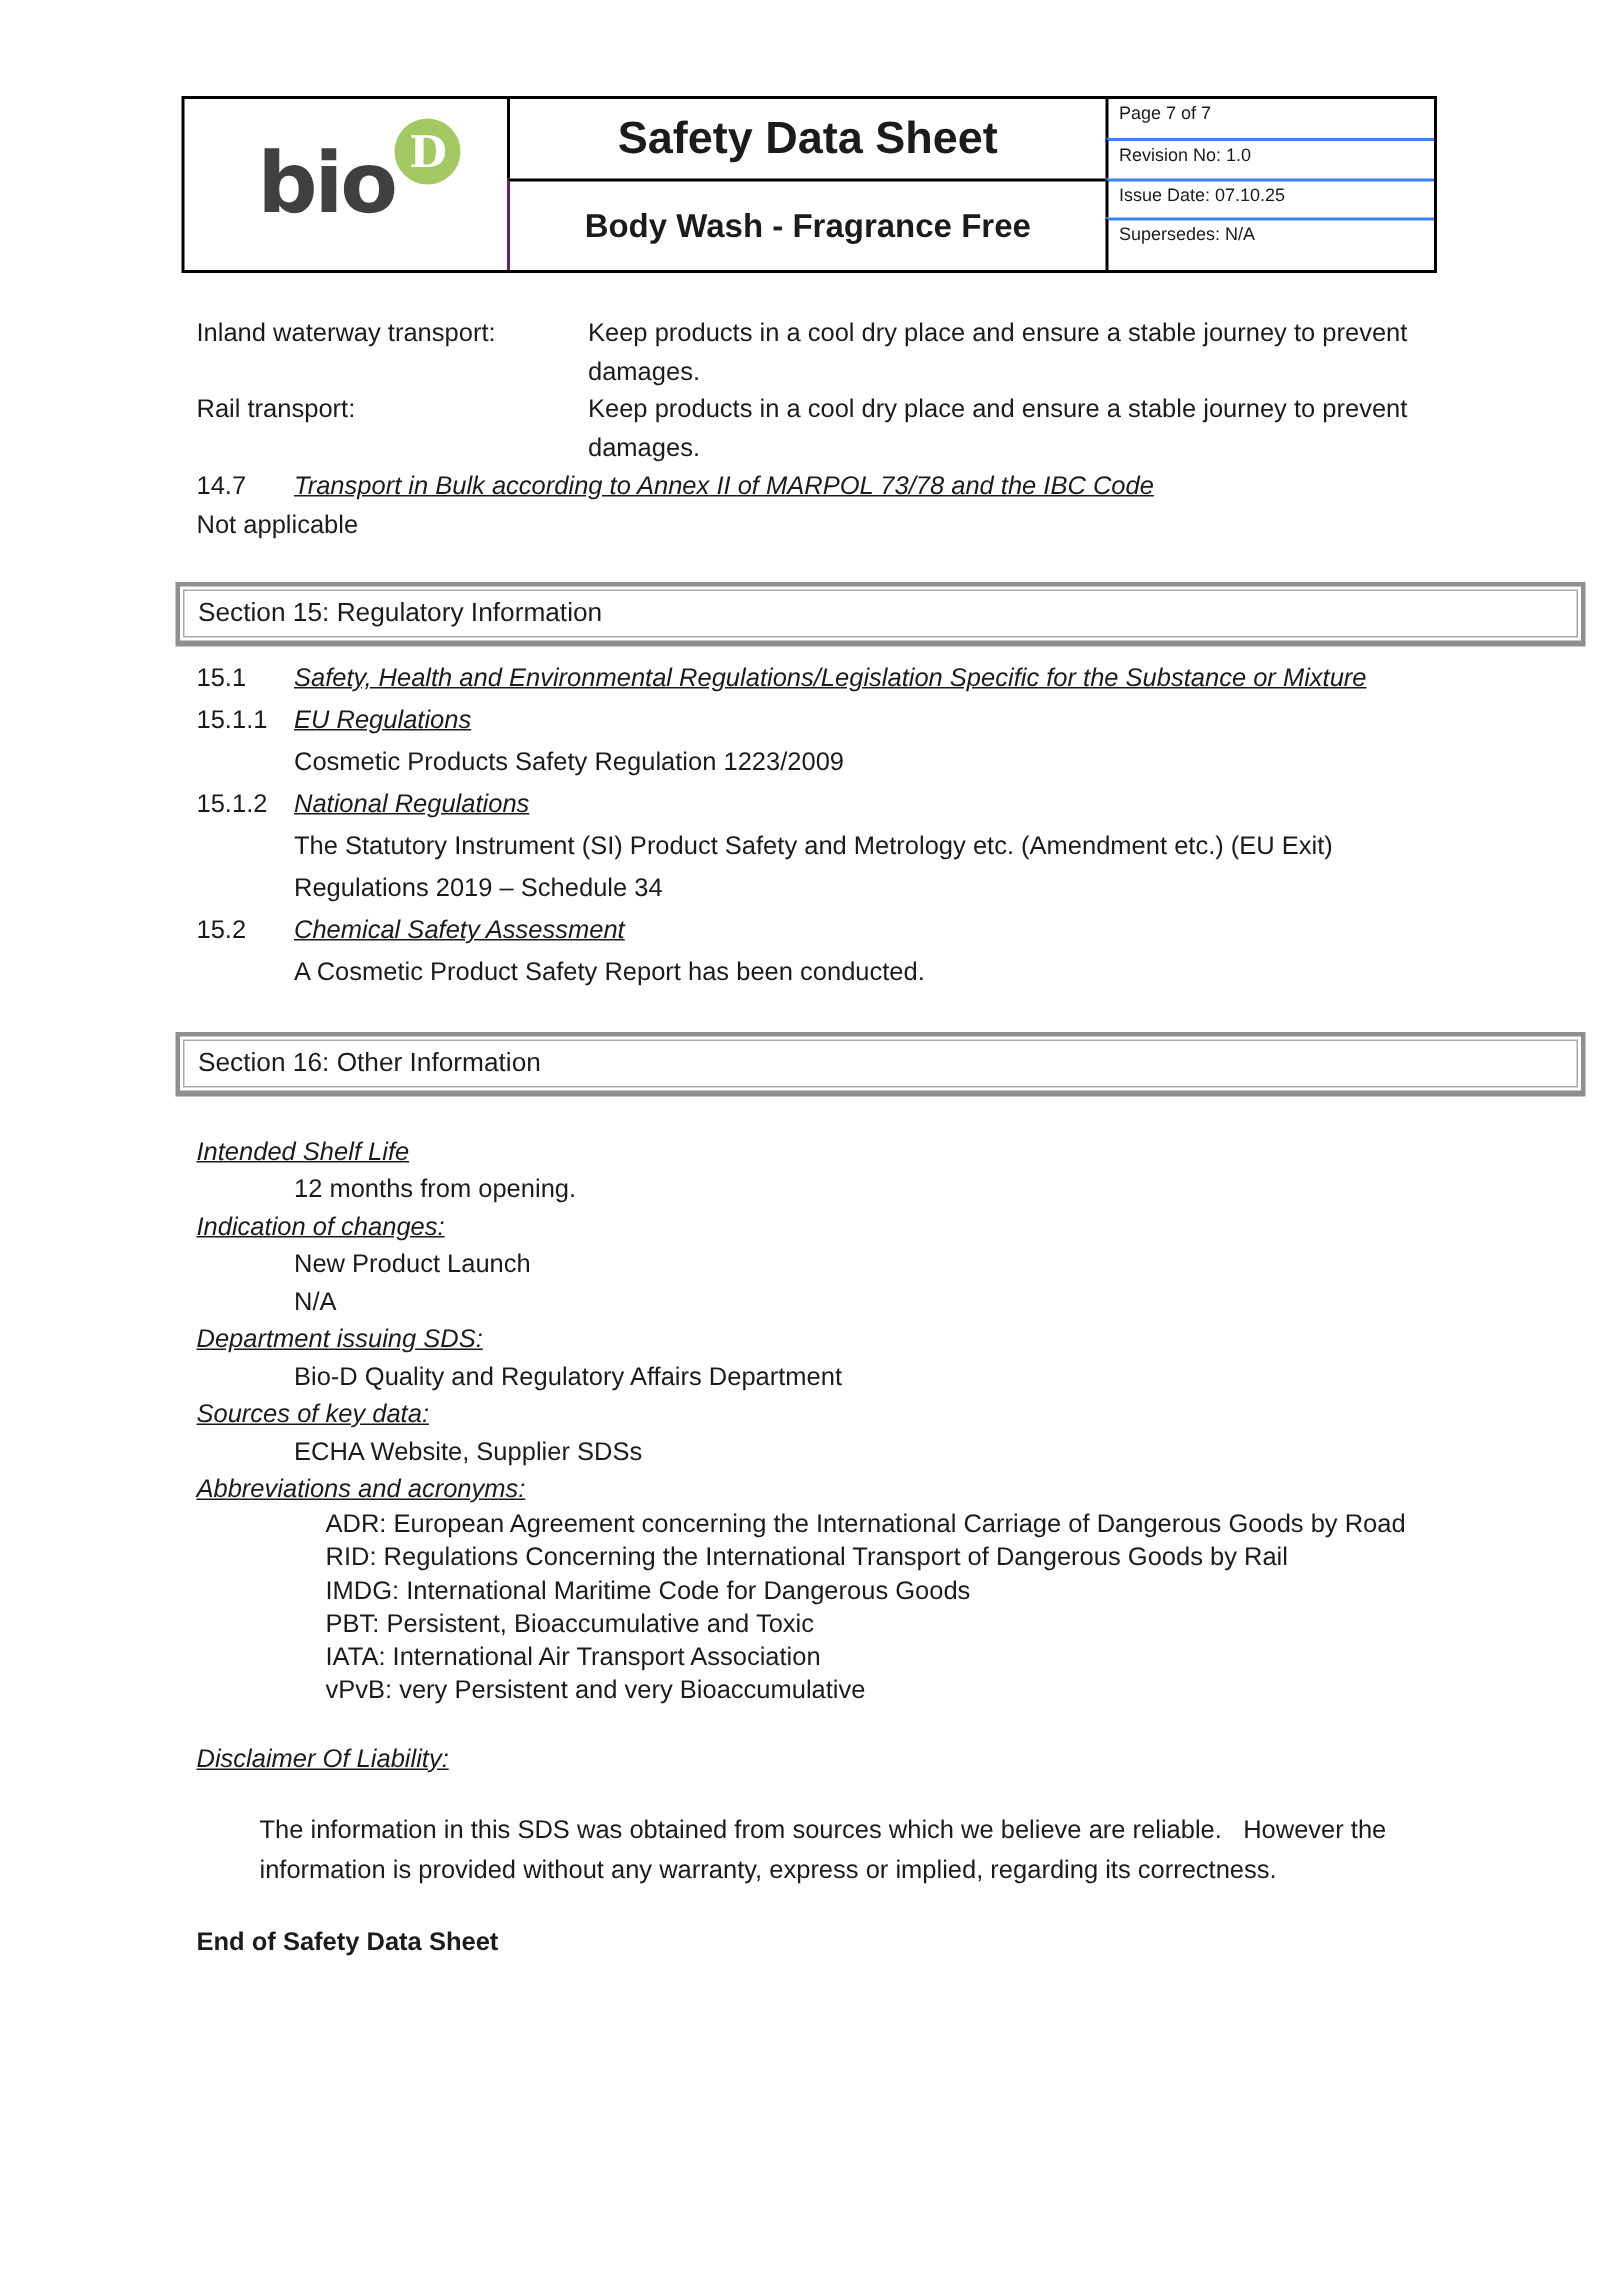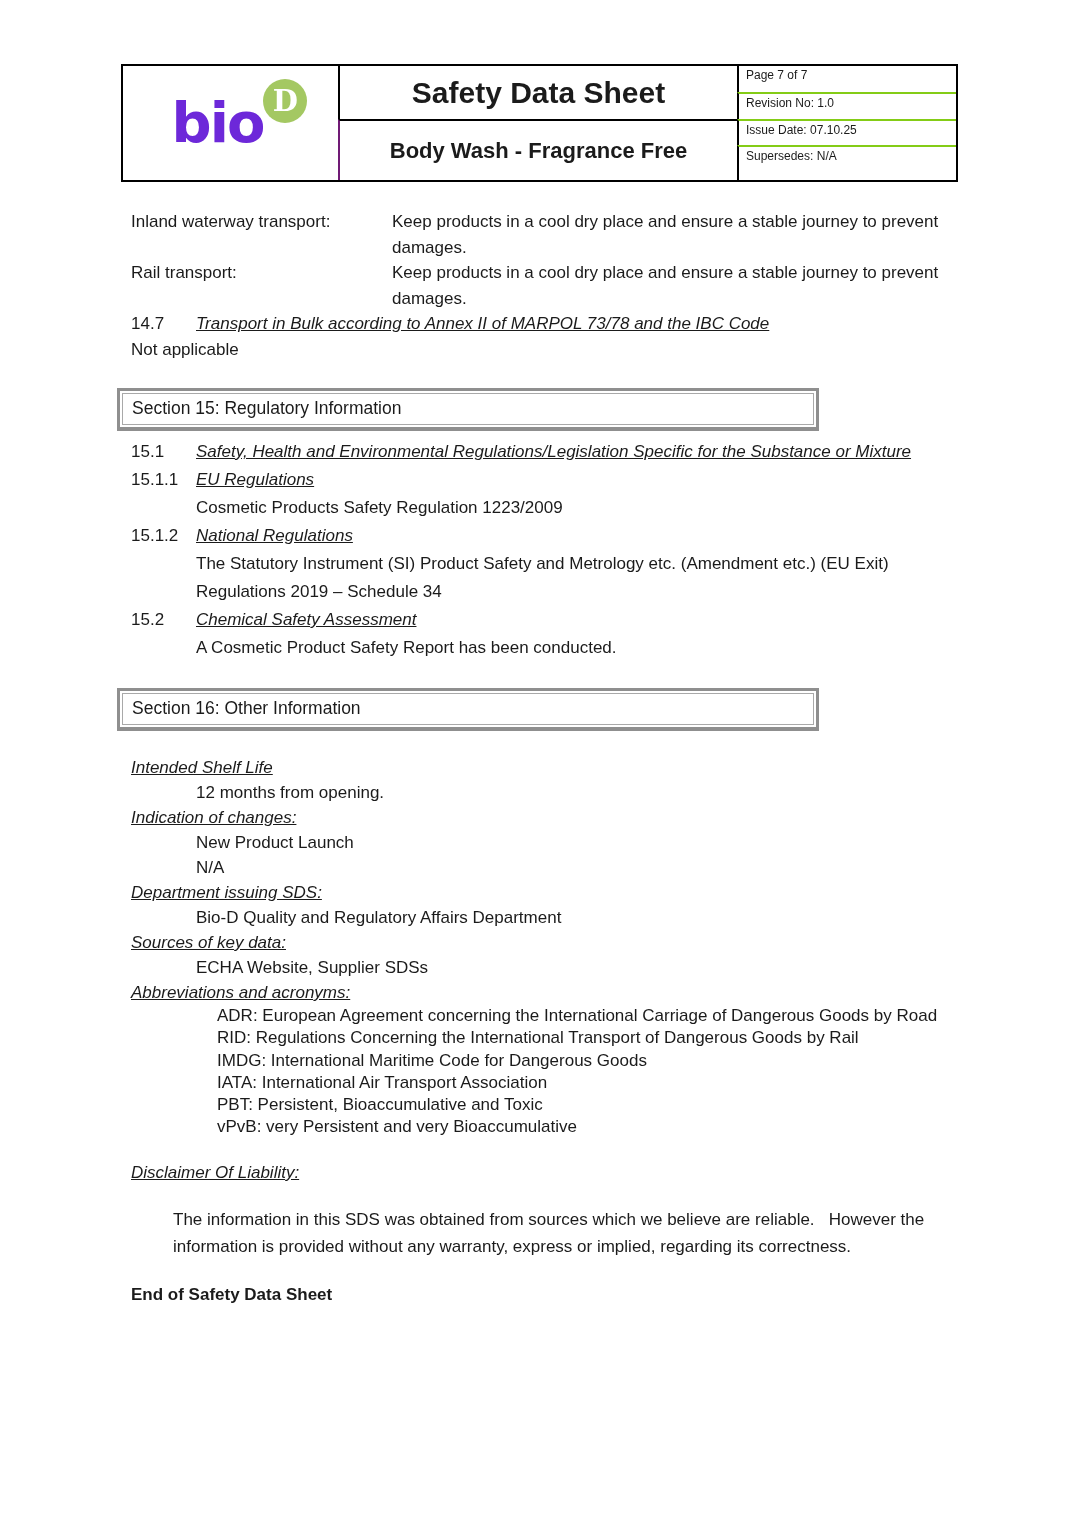--- a/index.html
+++ b/index.html
@@ -19,21 +19,21 @@
     display:grid;
     grid-template-columns:215px 399px 1fr;
     grid-template-rows:26px 27px 26px 1fr;
     border:2px solid #000;
     background:#fff;
   }
   .cell-logo { grid-column:1; grid-row:1/5; display:flex; align-items:center; justify-content:center; }
   .logo { position:relative; padding-right:26px; }
   .logo-word {
     font-family:"DejaVu Sans", sans-serif;
-    font-weight:bold; font-size:56px; letter-spacing:-2px; color:#6d28d9; line-height:1;
+    font-weight:bold; font-size:56px; letter-spacing:-2px; color:#404040; line-height:1;
   }
   .logo-badge {
     position:absolute; top:-16px; right:-18px;
     width:44px; height:44px; border-radius:50%;
     background:var(--logo-green,#a4c862); color:#fff;
     font-family:"DejaVu Serif", serif; font-weight:bold; font-size:29px;
     display:flex; align-items:center; justify-content:center;
   }
   .cell-title {
     grid-column:2; grid-row:1/3; border-left:2px solid #000;
@@ -42,35 +42,35 @@
   }
   .cell-subtitle {
     grid-column:2; grid-row:3/5; border-left:2px solid #701a75; border-top:2px solid #000;
     display:flex; align-items:center; justify-content:center;
     font-weight:bold; font-size:22px;
   }
   .cell-meta {
     grid-column:3; border-left:2px solid #000;
     font-size:12px; padding:2px 4px 0 7px; white-space:nowrap; overflow:hidden;
   }
-  .cell-meta.r2, .cell-meta.r3, .cell-meta.r4 { border-top:2px solid #84cc16; }
+  .cell-meta.r2, .cell-meta.r3, .cell-meta.r4 { border-top:2px solid #3b82f6; }
 
   
   .content { width:812px; margin-left:131px; font-size:17px; }
 
   .transport { margin-top:27px; }
   .transport-row { display:grid; grid-template-columns:261px 1fr; line-height:25.5px; }
 
   .clause-line { line-height:25.5px; }
   .num { display:inline-block; width:65px; }
   .u { text-decoration:underline;font-style:italic; }
   .note { line-height:25.5px; }
 
   .section-box {
-    margin:26px 0 0 -14px; width:702px;
+    margin:26px 0 0 -14px; width:940px;
     border:3px solid #8f8f8f; border-bottom-width:4px;
     padding:2px; background:#fff;
   }
   .section-box-inner {
     border:1px solid #a9a9a9;
     padding:4px 9px 5px;
     font-size:17.5px;
   }
 
   .sec15 { margin-top:7px; line-height:28px; }
@@ -173,22 +173,22 @@
       <div class="entry">
         <div class="u">Sources of key data:</div>
         <div class="entry-value">ECHA Website, Supplier SDSs</div>
       </div>
 
       <div>
         <div class="abbr-label u">Abbreviations and acronyms:</div>
         <div class="abbr-item">ADR: European Agreement concerning the International Carriage of Dangerous Goods by Road</div>
         <div class="abbr-item">RID: Regulations Concerning the International Transport of Dangerous Goods by Rail</div>
         <div class="abbr-item">IMDG: International Maritime Code for Dangerous Goods</div>
+        <div class="abbr-item">PBT: Persistent, Bioaccumulative and Toxic</div>
         <div class="abbr-item">IATA: International Air Transport Association</div>
-        <div class="abbr-item">PBT: Persistent, Bioaccumulative and Toxic</div>
         <div class="abbr-item">vPvB: very Persistent and very Bioaccumulative</div>
       </div>
 
       <div class="disclaimer-label u">Disclaimer Of Liability:</div>
       <div class="disclaimer-body">The information in this SDS was obtained from sources which we believe are reliable.   However the information is provided without any warranty, express or implied, regarding its correctness.</div>
 
       <div class="endnote">End of Safety Data Sheet</div>
     </div>
 
   </div>

